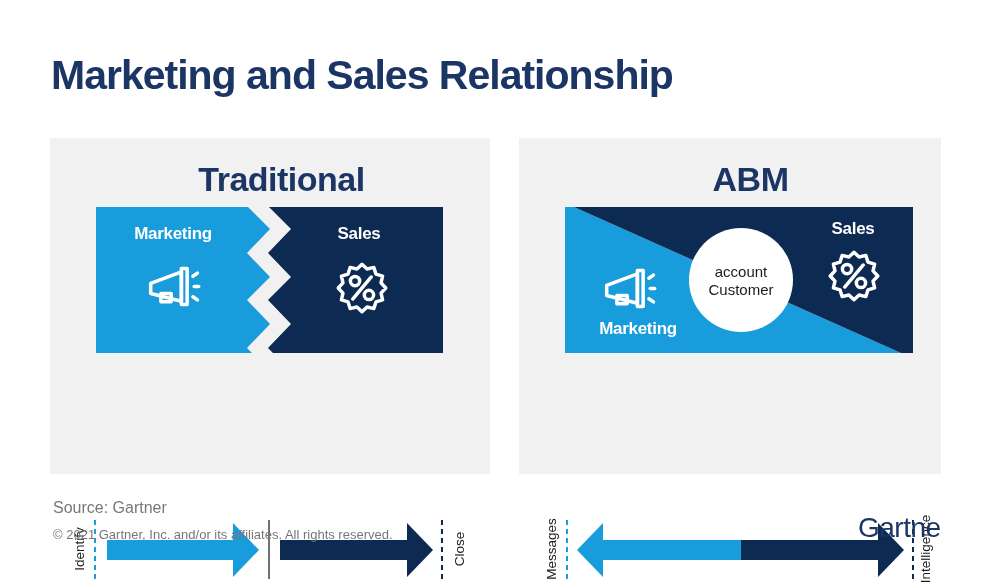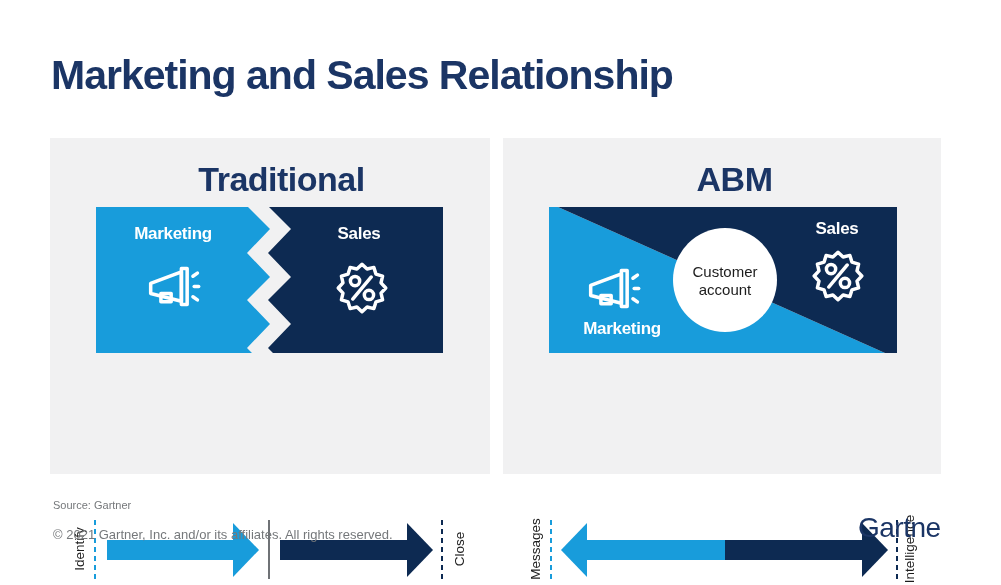--- a/index.html
+++ b/index.html
@@ -15,21 +15,21 @@
   *{margin:0;padding:0;box-sizing:border-box;}
   html,body{background:#fff;}
   body{font-family:"Liberation Sans","DejaVu Sans",sans-serif;}
   .stage{position:relative;width:941px;height:585px;background:var(--white);overflow:hidden;}
 
   .page-title{position:absolute;left:51px;top:52px;font-size:41px;font-weight:800;
     color:var(--heading-navy);letter-spacing:-1px;}
 
   .panel{position:absolute;top:138px;width:440px;height:336px;background:var(--panel-bg);}
   .panel.left{left:50px;}
-  .panel.right{left:503px;}
+  .panel.right{left:519px;}
 
   .panel-heading{position:absolute;left:0;top:22px;width:100%;text-align:center;
     font-size:34px;font-weight:800;color:var(--heading-navy);letter-spacing:-0.5px;padding-left:23px;}
 
   .band{position:absolute;left:46px;top:69px;width:348px;height:146px;}
   .band svg.band-bg{position:absolute;left:0;top:0;}
   .fill-light{fill:var(--light-blue);}
   .fill-navy{fill:var(--navy);}
   .fill-white{fill:var(--white);}
   .stroke-white{stroke:var(--white);fill:none;}
@@ -43,21 +43,21 @@
 
   .circle-label{position:absolute;left:106px;top:56px;width:140px;text-align:center;
     color:var(--label-dark);font-size:15px;font-weight:500;line-height:18px;}
 
   .timeline{position:absolute;left:0;top:378px;width:440px;height:68px;}
   .timeline svg{position:absolute;left:0;top:0;}
   .vlabel{position:absolute;width:100px;height:20px;text-align:center;
     font-size:13.5px;font-weight:500;color:var(--label-dark);
     transform:rotate(-90deg);transform-origin:50% 50%;white-space:nowrap;}
 
-  .footer-source{position:absolute;left:53px;top:499px;font-size:11px;color:var(--text-gray);}
+  .footer-source{position:absolute;left:53px;top:499px;font-size:16px;color:var(--text-gray);}
   .footer-copyright{position:absolute;left:53px;top:527px;font-size:13px;color:var(--text-gray);text-align:center;}
   .gartner-logo{position:absolute;left:858px;top:512px;font-size:28px;font-weight:400;
     color:var(--heading-navy);letter-spacing:-0.5px;text-align:right;}
   .gartner-logo sub{font-size:8px;vertical-align:baseline;}
 </style>
 </head>
 <body>
 
 <div class="stage">
 
@@ -120,22 +120,22 @@
     <div class="panel-heading">ABM</div>
 
     <div class="band">
       <svg class="band-bg" width="348" height="146" viewBox="0 0 348 146">
         <polygon class="fill-light" points="0,0 9,0 336,146 0,146"></polygon>
         <polygon class="fill-navy" points="9,0 348,0 348,146 336,146"></polygon>
         <circle class="fill-white" cx="176" cy="73" r="52"></circle>
       </svg>
 
       <div class="circle-label">
+        <div>account</div>
         <div>Customer</div>
-        <div>account</div>
       </div>
 
       <div class="band-label" style="left:218px;top:12px;">Sales</div>
 
       <svg class="icon-box" style="left:260px;top:40px;" width="58" height="58" viewBox="0 0 100 100">
         <g class="stroke-white" stroke-width="6" stroke-linejoin="round" stroke-linecap="round">
           <polygon points="50,9 58.8,17.2 70.5,14.5 74,26 85.5,29.5 82.8,41.2 91,50 82.8,58.8 85.5,70.5 74,74 70.5,85.5 58.8,82.8 50,91 41.2,82.8 29.5,85.5 26,74 14.5,70.5 17.2,58.8 9,50 17.2,41.2 14.5,29.5 26,26 29.5,14.5 41.2,17.2"></polygon>
           <circle cx="38" cy="38" r="8"></circle>
           <circle cx="62" cy="62" r="8"></circle>
           <line x1="66" y1="31" x2="34" y2="69"></line>

